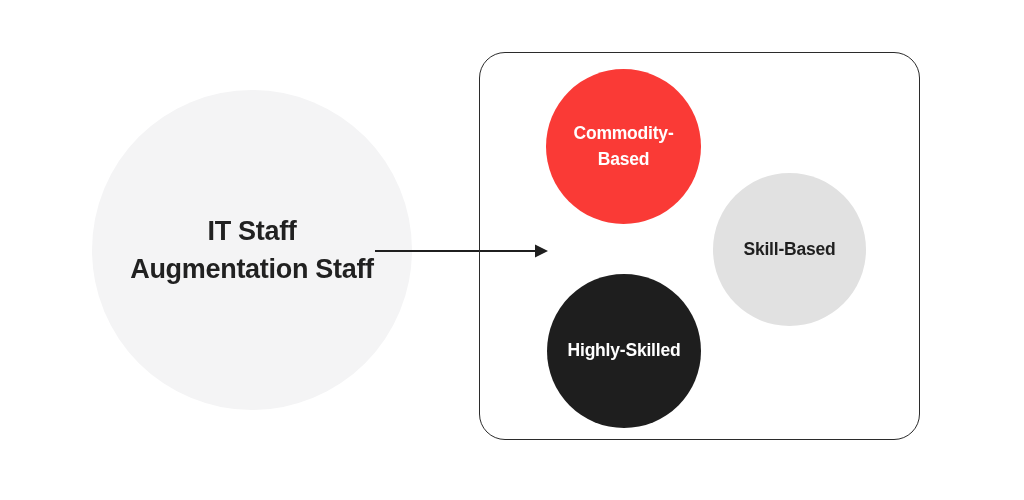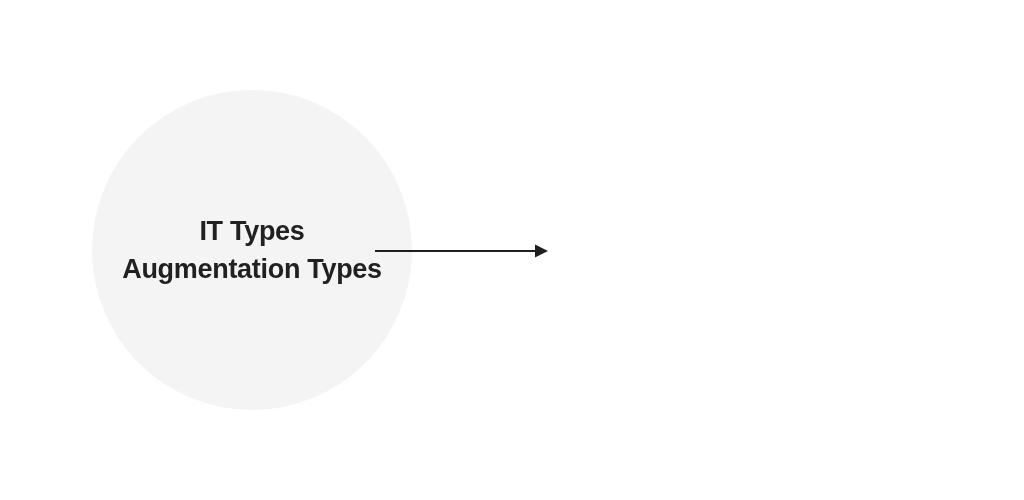--- a/index.html
+++ b/index.html
@@ -113,21 +113,36 @@
     background: #1e1e1e;
   }
   .type-circle.highly .type-label { color: #ffffff; }
 </style>
 </head>
 <body>
 
 <div id="diagram-canvas">
 
   <div class="concept-bubble">
-    <div class="concept-label">IT Types Augmentation Types</div>
+    <div class="concept-label">IT Staff Augmentation Staff</div>
   </div>
 
   <svg class="connector-arrow" viewBox="0 0 175 36" width="175" height="36">
     <line x1="0" y1="18" x2="160" y2="18" stroke="#1f1f1f" stroke-width="1.8"></line>
     <polygon points="160,11.5 173,18 160,24.5" fill="#1f1f1f"></polygon>
   </svg>
 
+  <div class="types-panel">
+
+    <div class="type-circle commodity">
+      <div class="type-label">Commodity-Based</div>
+    </div>
+
+    <div class="type-circle skill">
+      <div class="type-label">Skill-Based</div>
+    </div>
+
+    <div class="type-circle highly">
+      <div class="type-label">Highly-Skilled</div>
+    </div>
+
+  </div>
 </div>
 
 </body></html>

